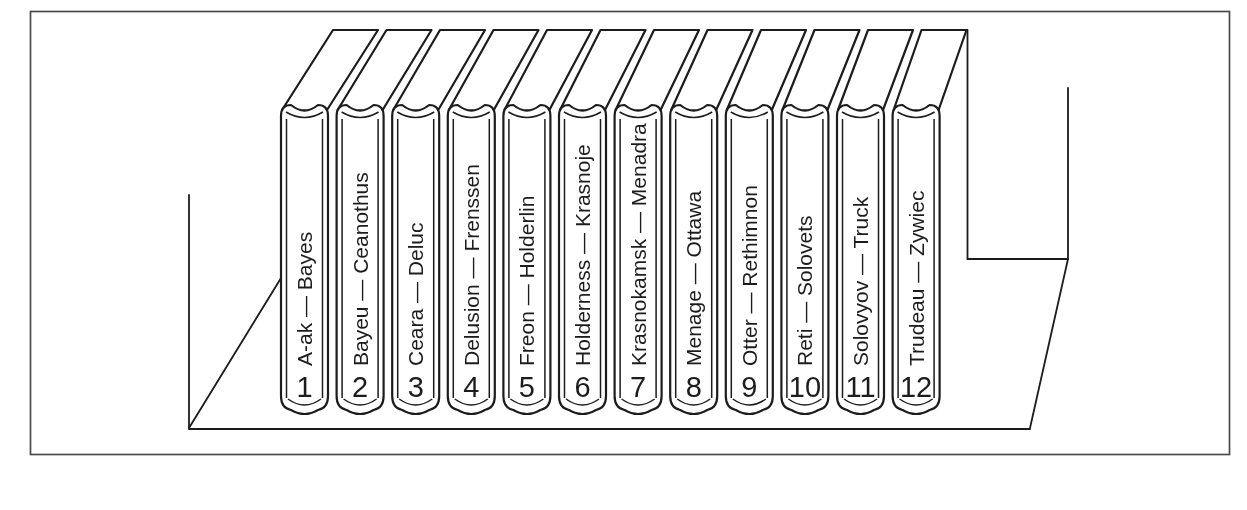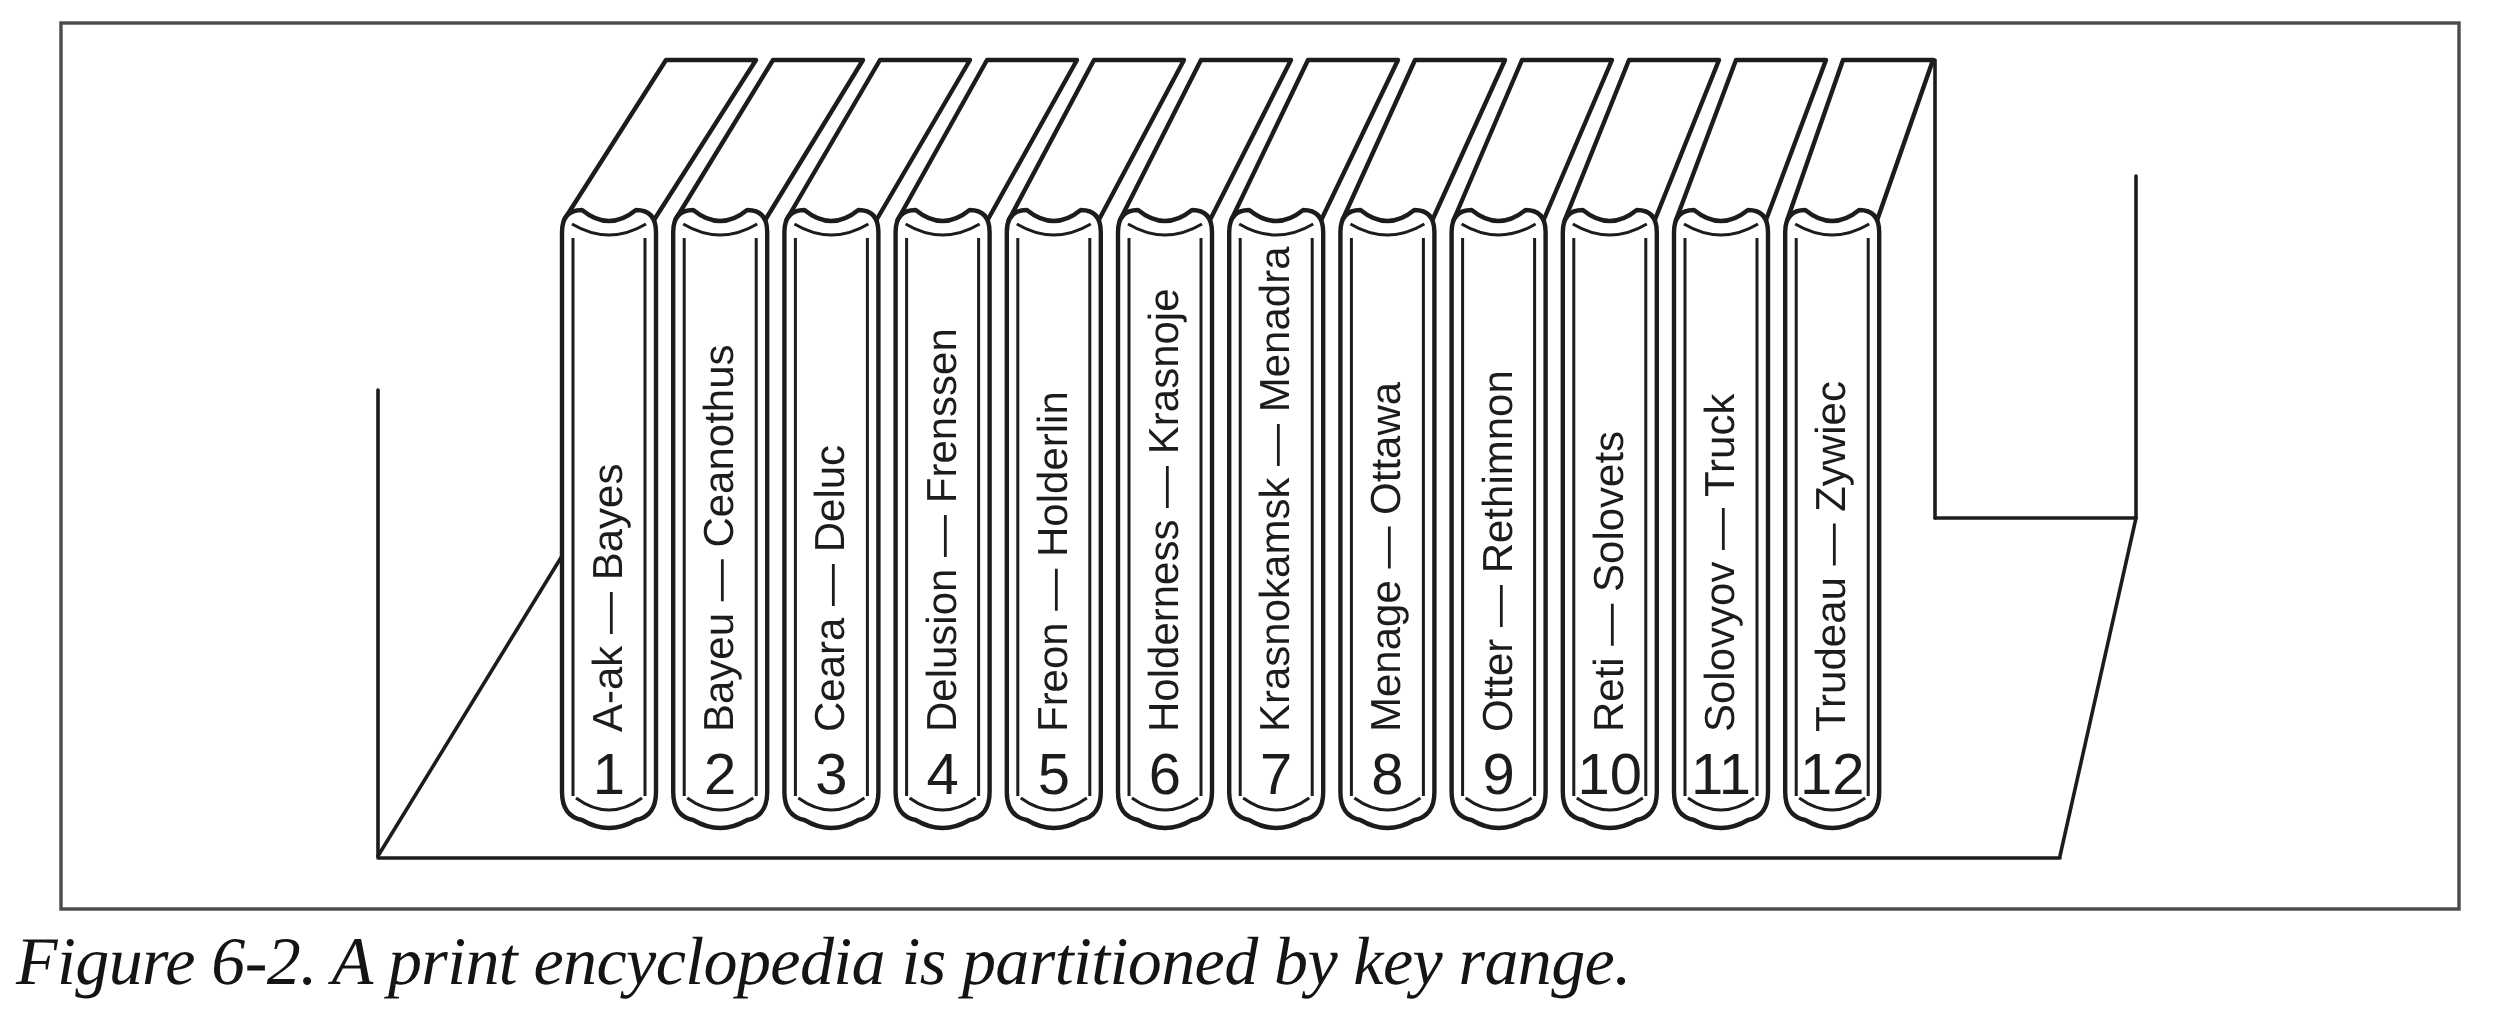--- a/index.html
+++ b/index.html
@@ -140,14 +140,13 @@
       </g>
 
     <g class="ink" stroke-width="1.8">
       <path d="M 967.5 30 L 967.5 259"></path>
       <path d="M 967.5 259 L 1068 259"></path>
       <path d="M 1068 88 L 1068 259"></path>
       <path d="M 1068 259 L 1030 428"></path>
     </g>
   </svg>
 
-  <div class="caption">Figure 6-2. A print encyclopedia is partitioned by key range.</div>
 </div>
 
 </body></html>

